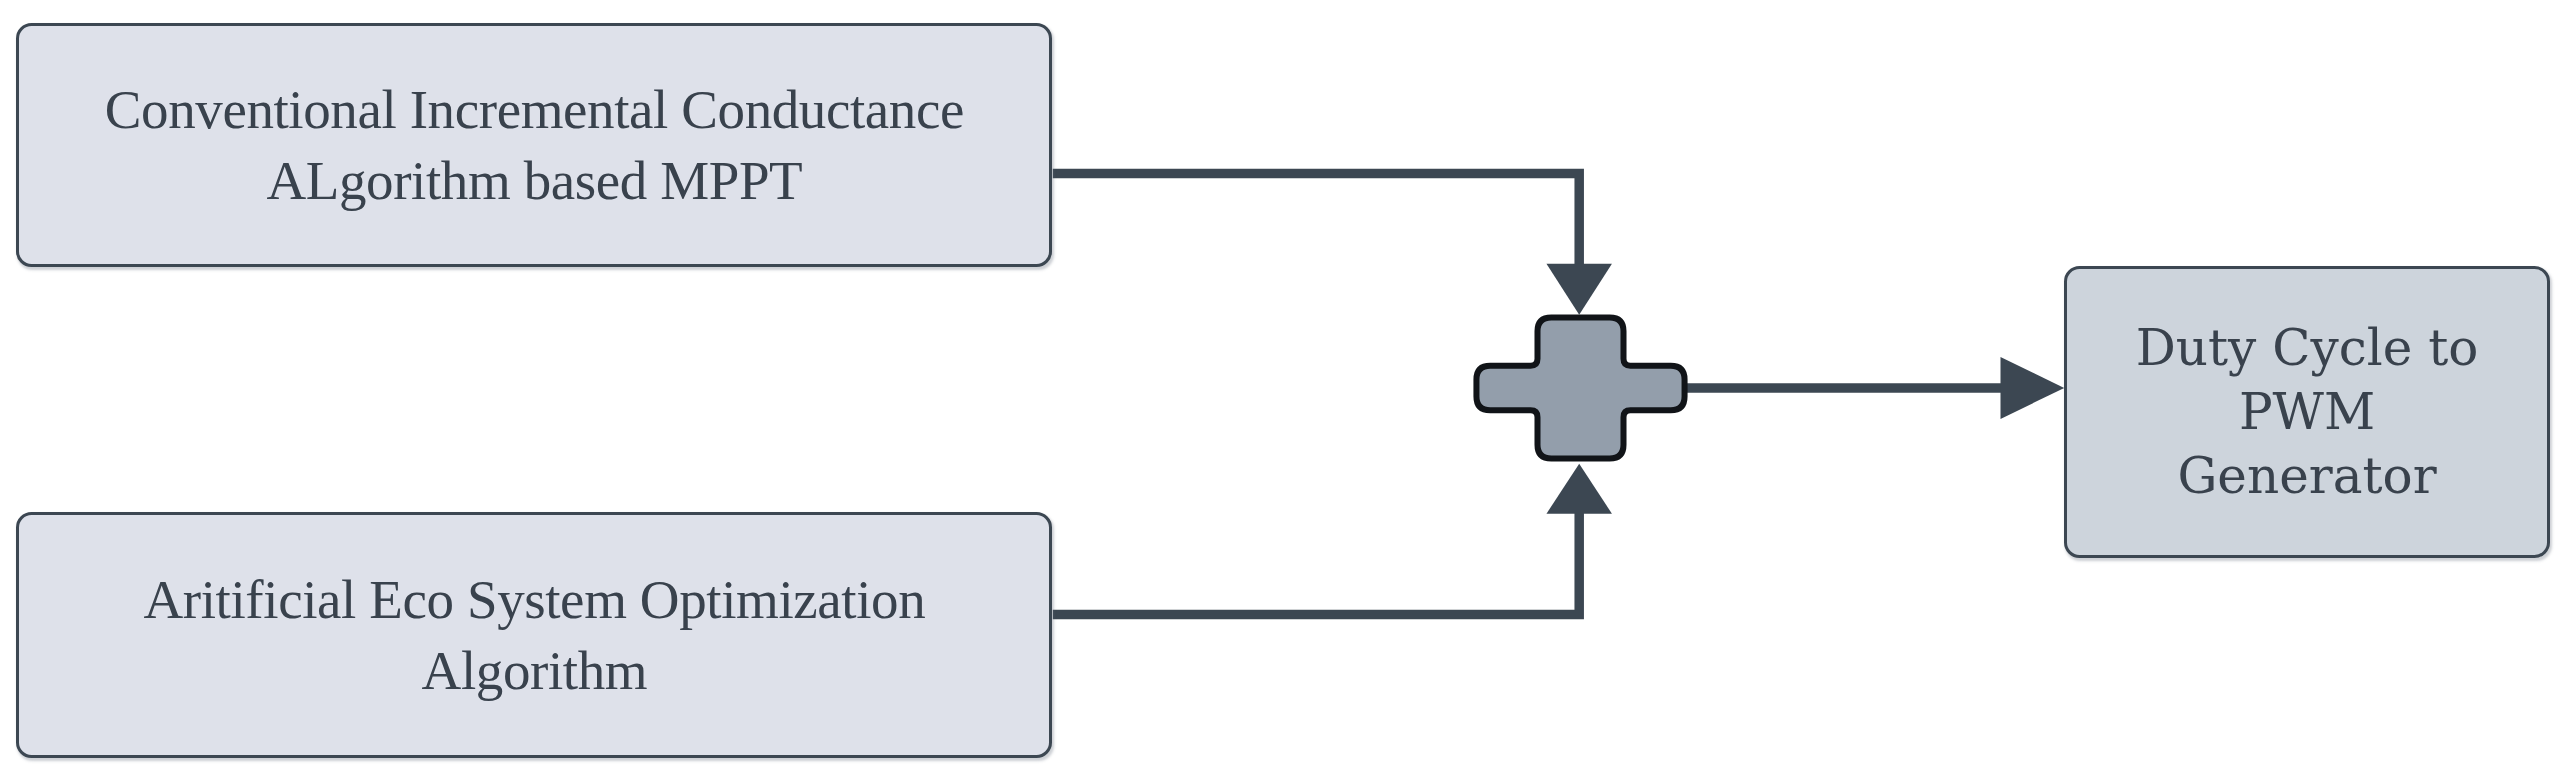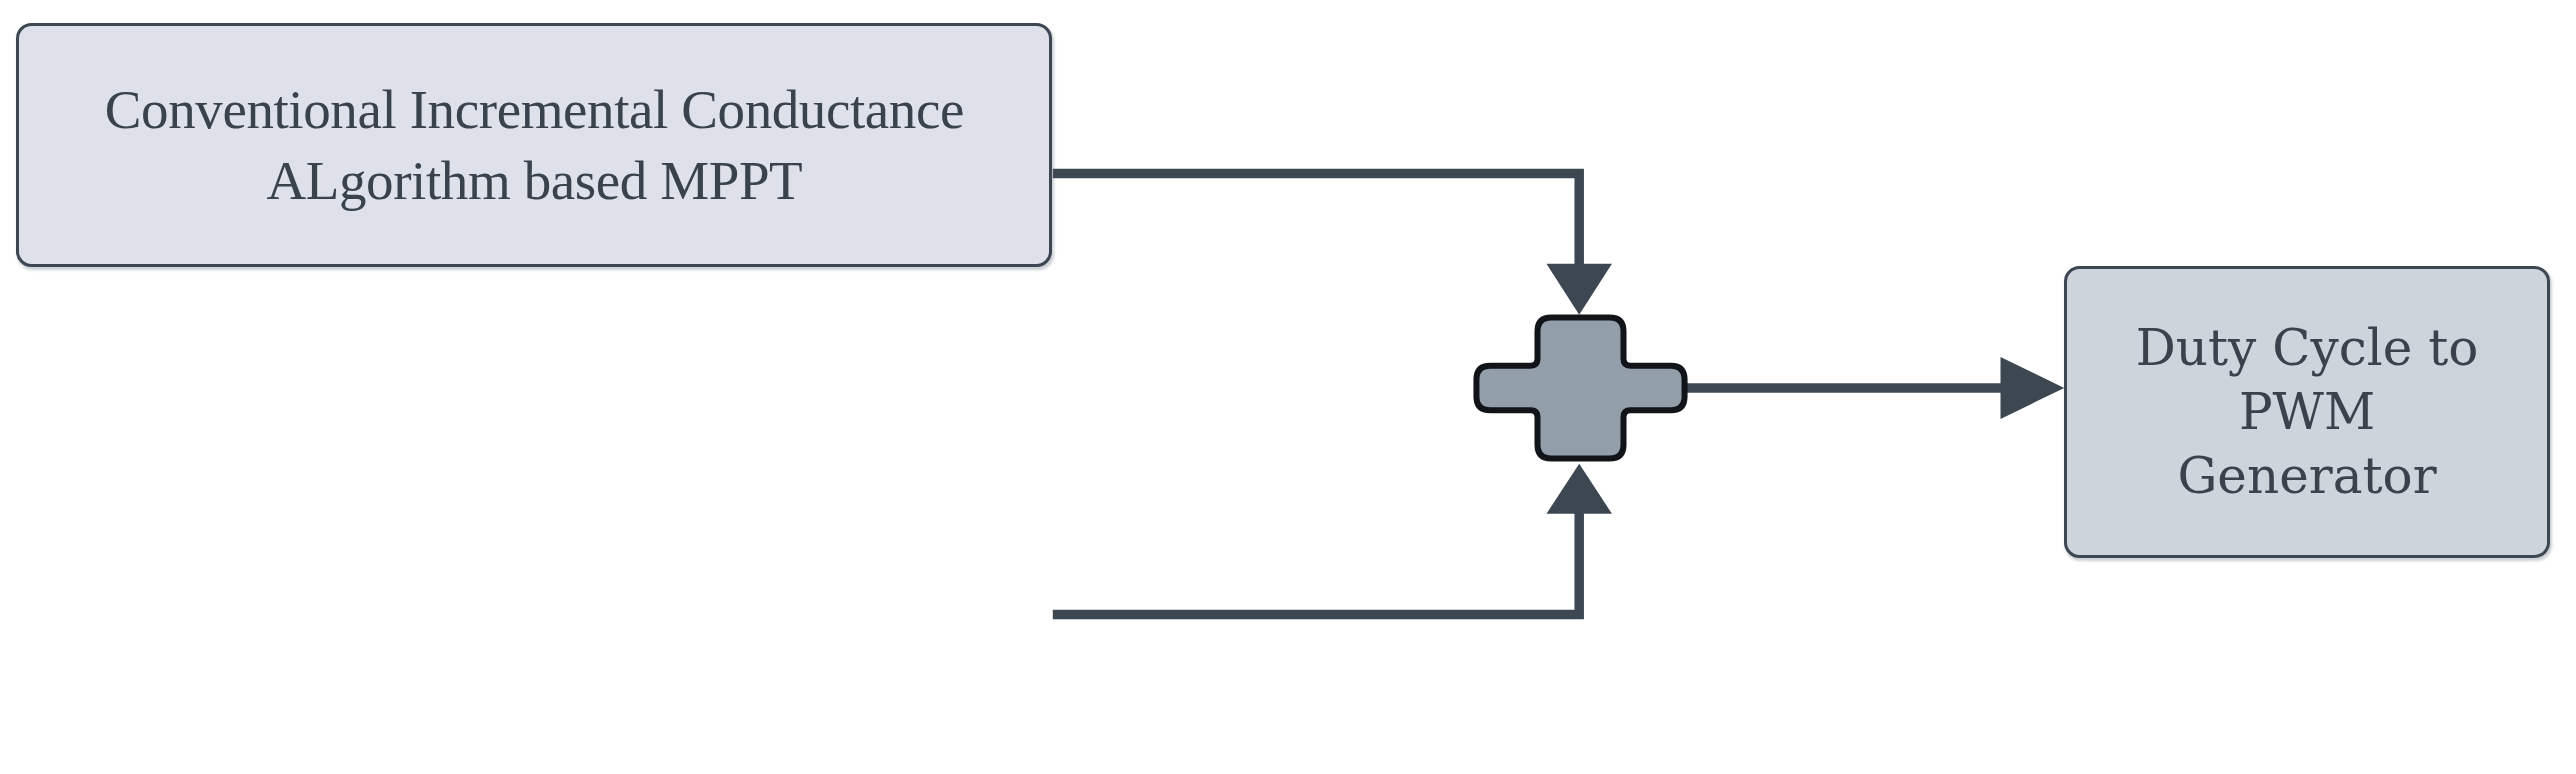--- a/index.html
+++ b/index.html
@@ -107,20 +107,24 @@
         <polygon class="wire-head" points="2396,450 2322,414 2322,486"></polygon>
       </g>
     </svg>
   </div>
 
   <div class="proc-box" id="box-inc-cond">
     <span class="box-text">Conventional Incremental Conductance
 ALgorithm based MPPT</span>
   </div>
 
+  <div class="proc-box" id="box-aeo">
+    <span class="box-text">Aritificial Eco System Optimization
+Algorithm</span>
+  </div>
 
   <div id="summing-junction">
     <svg viewBox="0 0 250 172" xmlns="http://www.w3.org/2000/svg">
       <path d="M 91 4
                L 159 4
                Q 175 4 175 20
                L 175 52
                Q 175 60 183 60
                L 230 60
                Q 246 60 246 76

